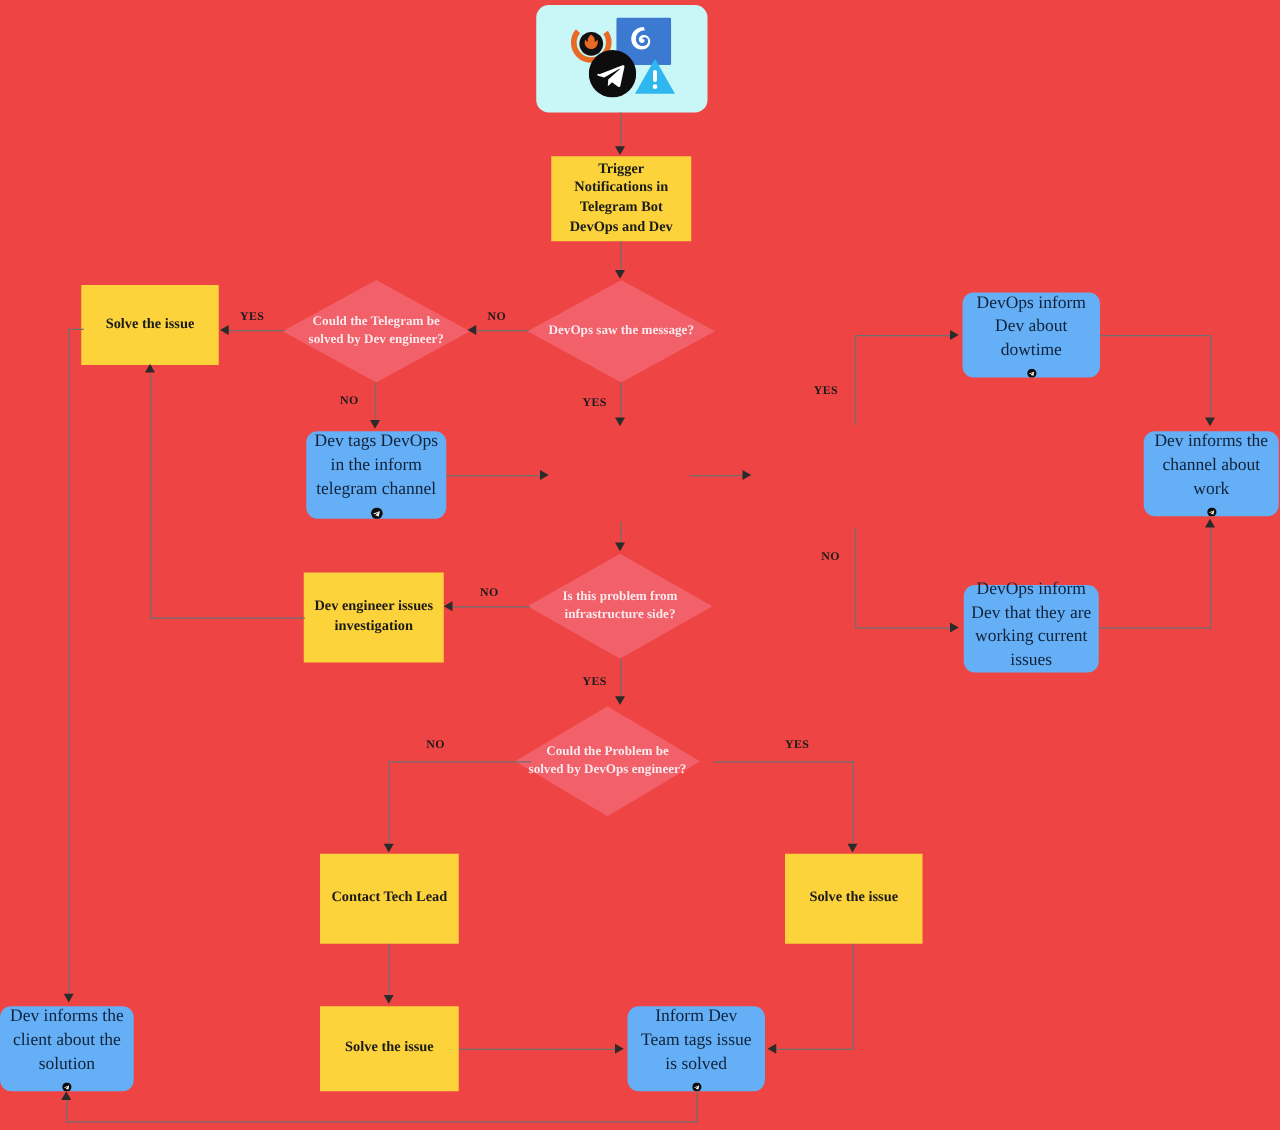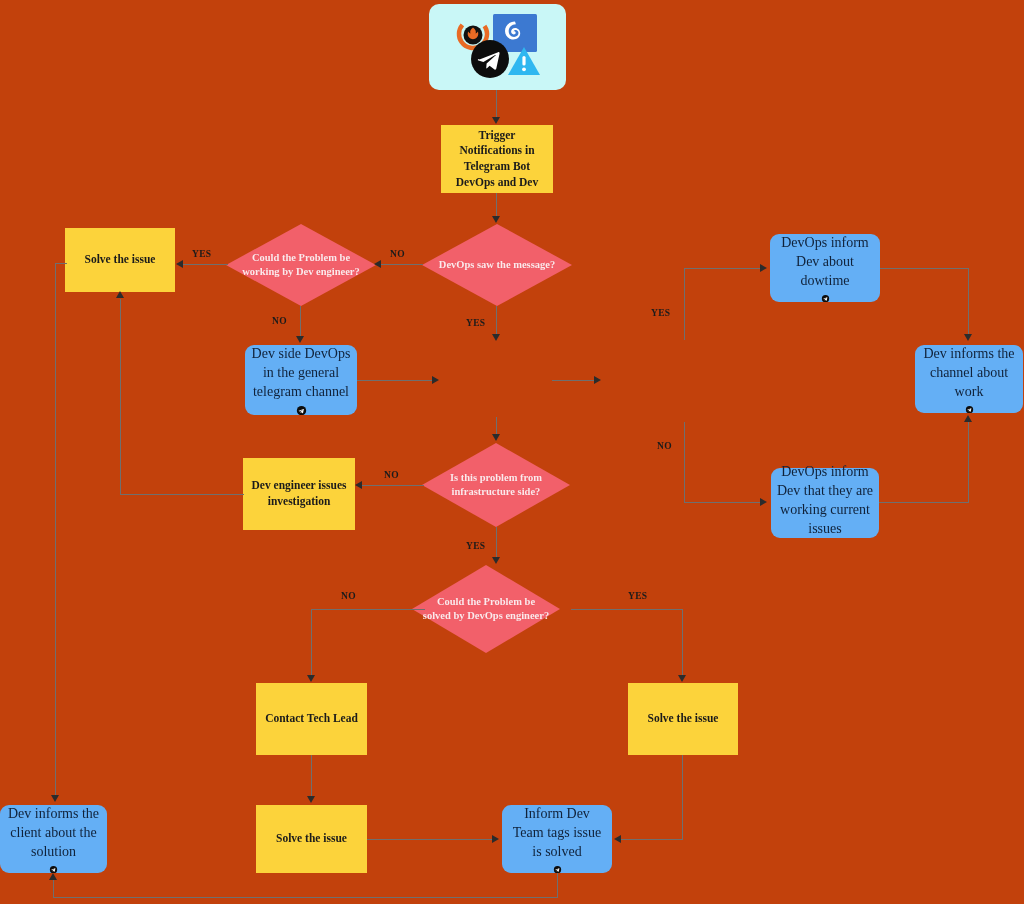--- a/index.html
+++ b/index.html
@@ -1,17 +1,17 @@
 <!DOCTYPE html>
 <html><head>
 <meta charset="utf-8">
 <style>
   html,body{margin:0;padding:0;background:#ffffff;}
   body{width:1024px;height:904px;font-family:"Liberation Serif",serif;}
-  #canvas{position:relative;width:1024px;height:904px;overflow:hidden;background:#c2410c;}
+  #canvas{position:relative;width:1024px;height:904px;overflow:hidden;background:#ef4444;}
 
   .node{position:absolute;box-sizing:border-box;display:flex;align-items:center;
         justify-content:center;text-align:center;}
 
   
   .proc{background:#FCD33B;color:#1b1b1b;font-weight:bold;font-size:11.5px;line-height:1.35;}
   .proc .lbl{padding:0 6px;}
 
   
   .tg{background:#64AFF5;color:#10223a;font-weight:normal;font-size:14px;line-height:1.35;
@@ -79,29 +79,29 @@
     <span class="lbl">Trigger Notifications in Telegram Bot DevOps and Dev</span>
   </div>
 
   <div class="node dec" style="left:422px;top:224px;width:150px;height:82px;">
     <div class="dshape"></div>
     <span class="lbl">DevOps saw the message?</span>
   </div>
 
   <div class="node dec" style="left:226px;top:224px;width:150px;height:82px;">
     <div class="dshape"></div>
-    <span class="lbl">Could the Problem be working by Dev engineer?</span>
+    <span class="lbl">Could the Telegram be solved by Dev engineer?</span>
   </div>
 
   <div class="node proc" style="left:65px;top:228px;width:110px;height:64px;">
     <span class="lbl">Solve the issue</span>
   </div>
 
   <div class="node tg" style="left:245px;top:345px;width:112px;height:70px;">
-    <span class="lbl">Dev side DevOps in the general telegram channel</span>
+    <span class="lbl">Dev tags DevOps in the inform telegram channel</span>
     <svg class="tgicon" width="17" height="17" viewBox="0 0 38 38">
       <circle cx="19" cy="19" r="19" fill="#0d0d0d"></circle>
       <path d="M8.5 19.4l18.6-7.2c.9-.3 1.7.2 1.4 1.5l-3.2 14.9c-.2 1-.9 1.3-1.8.8l-4.9-3.6-2.4 2.3c-.3.3-.5.5-1 .5l.4-5 9.2-8.3c.4-.3-.1-.5-.6-.2L12.4 22l-4.9-1.5c-1-.3-1-1 .2-1.5z" fill="#fff"></path>
     </svg>
   </div>
 
 
 
   <div class="node tg" style="left:770px;top:234px;width:110px;height:68px;">
     <span class="lbl">DevOps inform Dev about dowtime</span>

